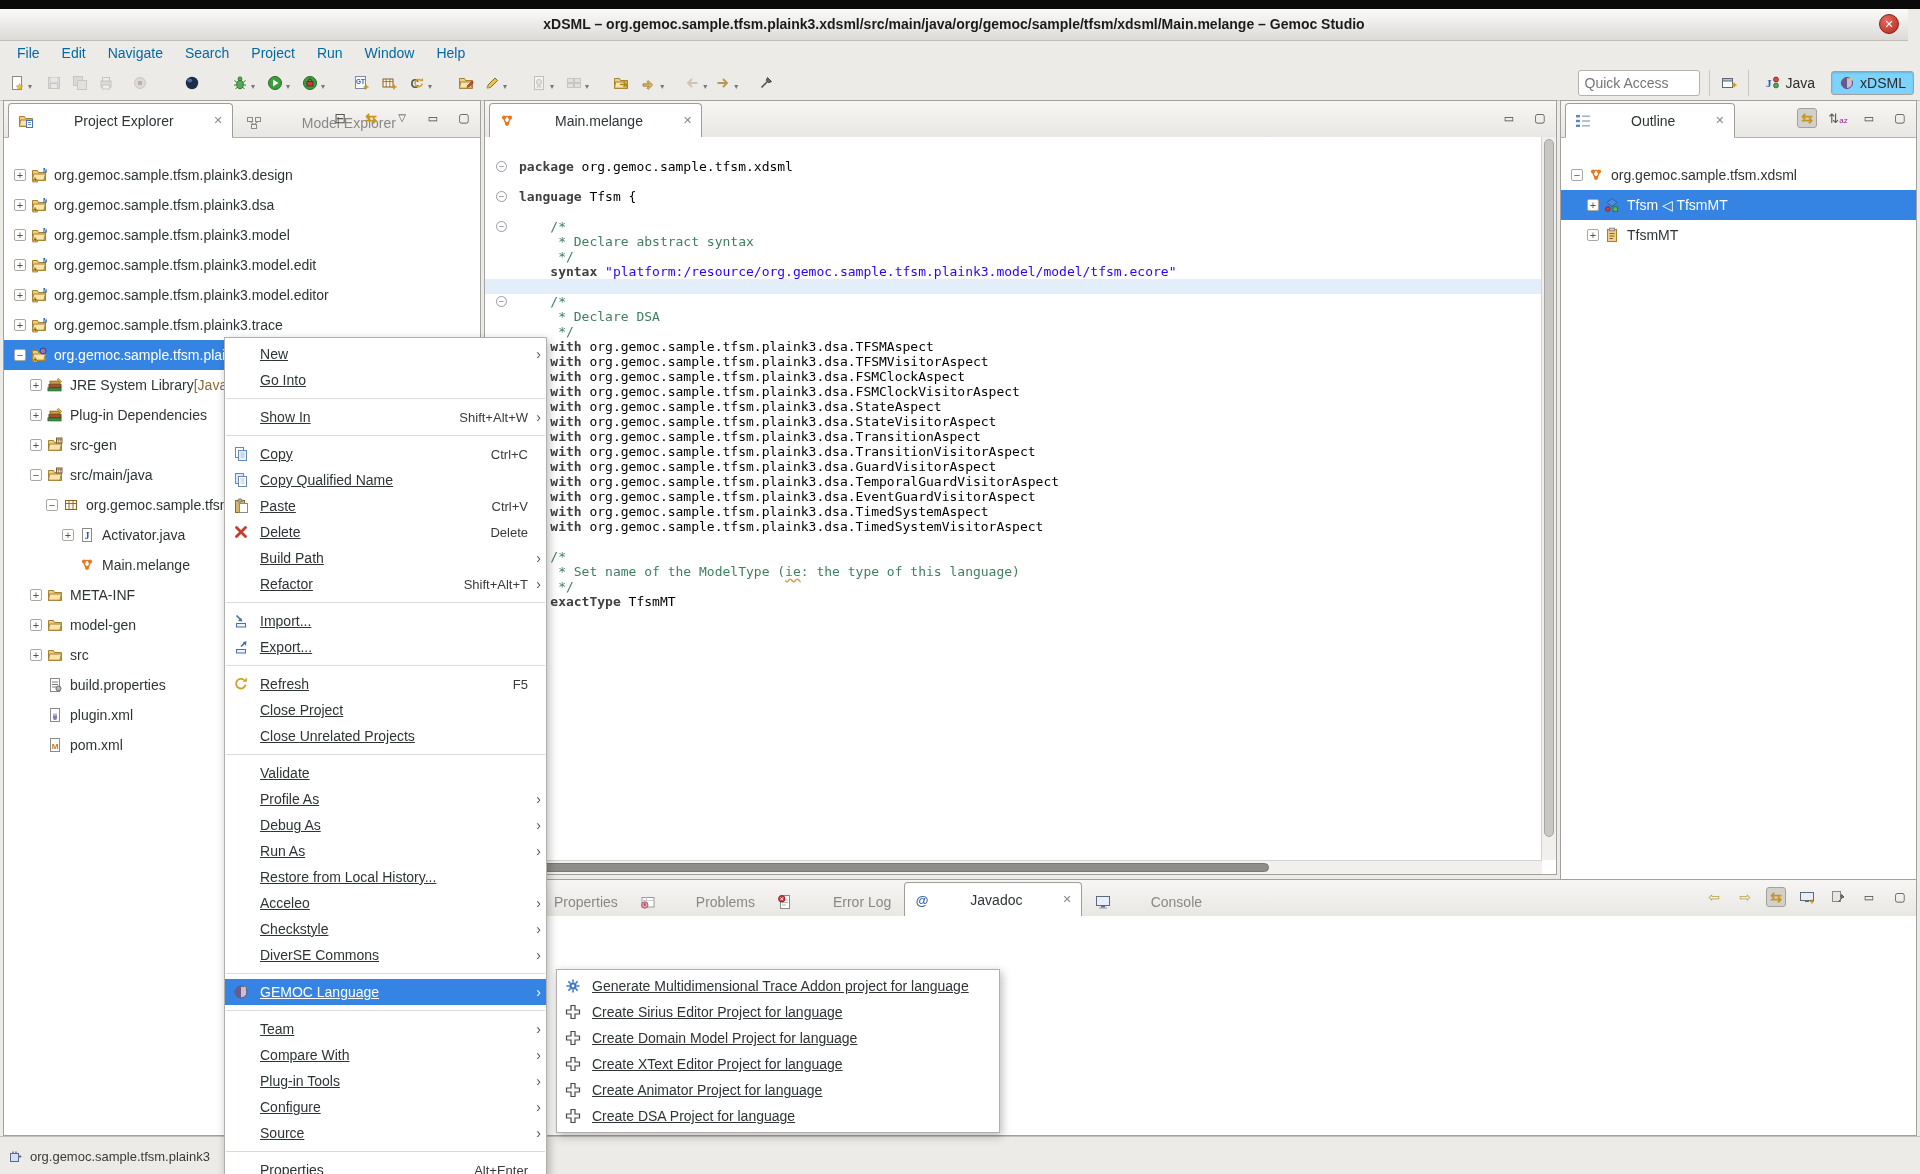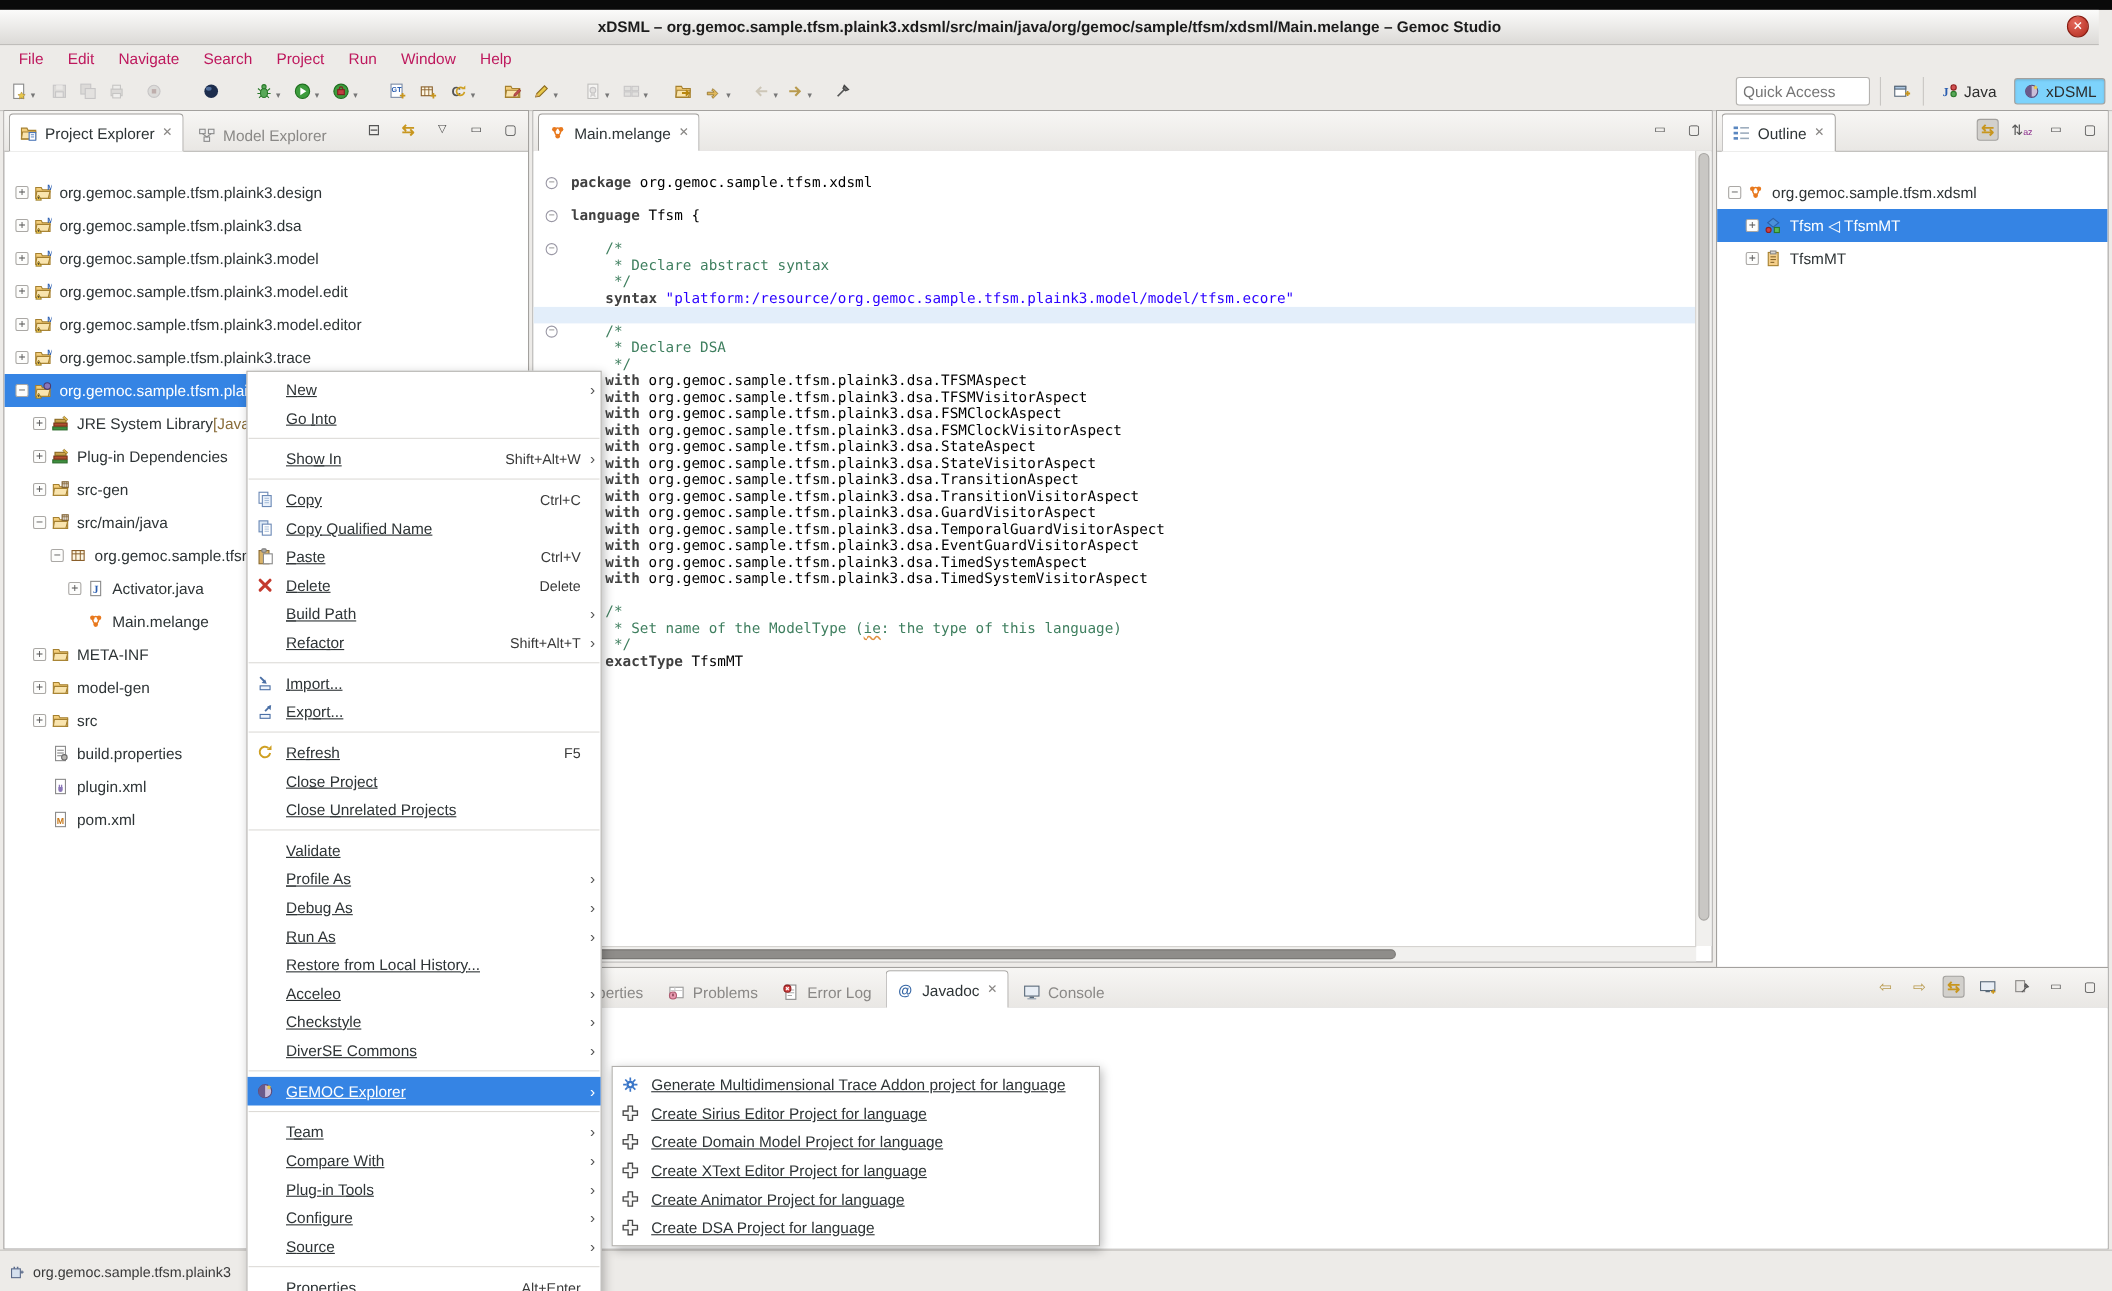--- a/index.html
+++ b/index.html
@@ -2,38 +2,38 @@
 <html><head>
 <meta charset="utf-8">
 <style>
   html,body{margin:0;padding:0;background:#555;}
   .win{position:relative;width:1920px;height:1174px;background:#edebe8;font-family:"Liberation Sans",sans-serif;overflow:hidden;-webkit-font-smoothing:antialiased;}
   .topstrip{position:absolute;left:0;top:0;right:0;height:9px;background:#0a0a0a;}
   .titlebar{position:absolute;left:0;top:9px;right:12px;height:31px;background:linear-gradient(#fbfbfa,#dcdad7);border-bottom:1px solid #bfbdba;}
   .title{position:absolute;left:0;right:0;top:7px;text-align:center;font-size:14px;font-weight:bold;color:#1b1b1b;}
   .closebtn{position:absolute;right:9px;top:5px;width:20px;height:20px;border-radius:50%;background:radial-gradient(circle at 35% 30%,#e4695c,#b22a1d);border:1px solid #871c12;color:#fff;font-size:11px;line-height:19px;text-align:center;box-sizing:border-box;}
   .menubar{position:absolute;left:0;top:40px;right:0;height:26px;display:flex;align-items:center;padding-left:6px;}
-  .mbitem{padding:3px 11px;font-size:14px;color:#be185d;}
+  .mbitem{padding:3px 11px;font-size:14px;color:#0369a1;}
   .toolbar{position:absolute;left:0;top:66px;right:0;height:34px;border-bottom:1px solid #c6c4c1;}
   .tbl{position:absolute;left:6px;top:0;height:34px;display:flex;align-items:center;}
   .tbtn{width:22px;height:22px;display:flex;align-items:center;justify-content:center;flex:none;}
   .tbtn.dis{opacity:.45;filter:grayscale(60%);}
   .tcaret{font-size:8px;color:#777;margin:6px 1px 0 0;}
   .tbr{position:absolute;right:6px;top:0;height:34px;display:flex;align-items:center;gap:9px;}
   .qa input{width:108px;height:24px;border:1px solid #b4b2af;border-radius:3px;background:#fff;font-size:14px;padding:0 6px;color:#7d7b78;font-family:"Liberation Sans",sans-serif;}
   .vsep{width:1px;height:26px;background:#c8c6c3;}
   .persp{display:flex;align-items:center;gap:5px;font-size:14px;color:#2c2c2c;padding:3px 7px;border-radius:3px;}
   .persp.active{background:#7dd3fc;border:1px solid #a3a19e;box-shadow:inset 0 1px 2px rgba(0,0,0,.15);}
   .panel{position:absolute;background:#fff;border:1px solid #a3a19e;box-sizing:border-box;}
   #panel-left{left:3px;top:100px;width:478px;height:1036px;}
   #panel-editor{left:484px;top:100px;width:1073px;height:775px;}
   #panel-outline{left:1560px;top:100px;width:357px;height:960px;}
   #panel-bottom{left:484px;top:879px;width:1433px;height:257px;}
   .tabbar{height:36px;background:linear-gradient(#f7f6f4,#e9e7e4);border-bottom:1px solid #b5b3b0;display:flex;align-items:flex-end;position:relative;}
-  .tab{height:29px;display:flex;align-items:center;padding:0 9px;margin-left:4px;border-radius:4px 4px 0 0;font-size:14px;color:#8a8886;white-space:nowrap;}
+  .tab{height:29px;display:flex;align-items:center;padding:0 9px;margin-left:4px;border-radius:4px 4px 0 0;font-size:14px;color:#8a8886;white-space:nowrap;gap:33px;}
   .tab.active{background:#fff;border:1px solid #9f9d9a;border-bottom:1px solid #fff;color:#2e3436;height:33px;margin-bottom:-1px;}
   .tico{width:17px;height:16px;margin-right:6px;flex:none;}
   .tclose{margin-left:7px;color:#8a8886;font-size:11px;}
   .tbicons{position:absolute;right:6px;top:7px;display:flex;gap:11px;align-items:center;color:#555;font-size:14px;}
   .sbtn{display:flex;align-items:center;justify-content:center;width:20px;height:20px;}
   .sbtn.pressed{background:#d2d0cc;border:1px solid #a3a19e;border-radius:3px;box-sizing:border-box;}
   .tree{padding-top:22px;overflow:hidden;}
   .trow{height:30px;display:flex;align-items:center;font-size:14px;color:#2e3436;white-space:nowrap;}
   .trow.sel{background:#3584e4;color:#fff;}
   .exp{width:12px;height:12px;border:1px solid #aaa8a5;background:#fdfdfc;color:#555;font-size:11px;line-height:10px;text-align:center;margin-right:5px;flex:none;border-radius:2px;box-sizing:border-box;}
@@ -968,21 +968,21 @@
       </div>
       <div class="msep"></div>
       <div class="mitem sel">
         <span class="micon">
           <svg width="16" height="16" viewBox="0 0 16 16">
             <circle cx="8" cy="8" r="6" fill="#cabdd8" stroke="#5a4a7a"></circle>
             <path d="M8 2a6 6 0 0 0 0 12z" fill="#6a5a8a"></path>
             <path d="M11.5 2.2l.7 1.4 1.5.2-1.1 1.1.3 1.5-1.4-.7-1.4.7.3-1.5-1.1-1.1 1.5-.2z" fill="#e8c84a"></path>
           </svg>
         </span>
-        <span class="mlabel">GEMOC Explorer</span>
+        <span class="mlabel">GEMOC Language</span>
         <span class="marrow">›</span>
       </div>
       <div class="msep"></div>
       <div class="mitem">
         <span class="micon"></span>
         <span class="mlabel">T<u>e</u>am</span>
         <span class="marrow">›</span>
       </div>
       <div class="mitem">
         <span class="micon"></span>

